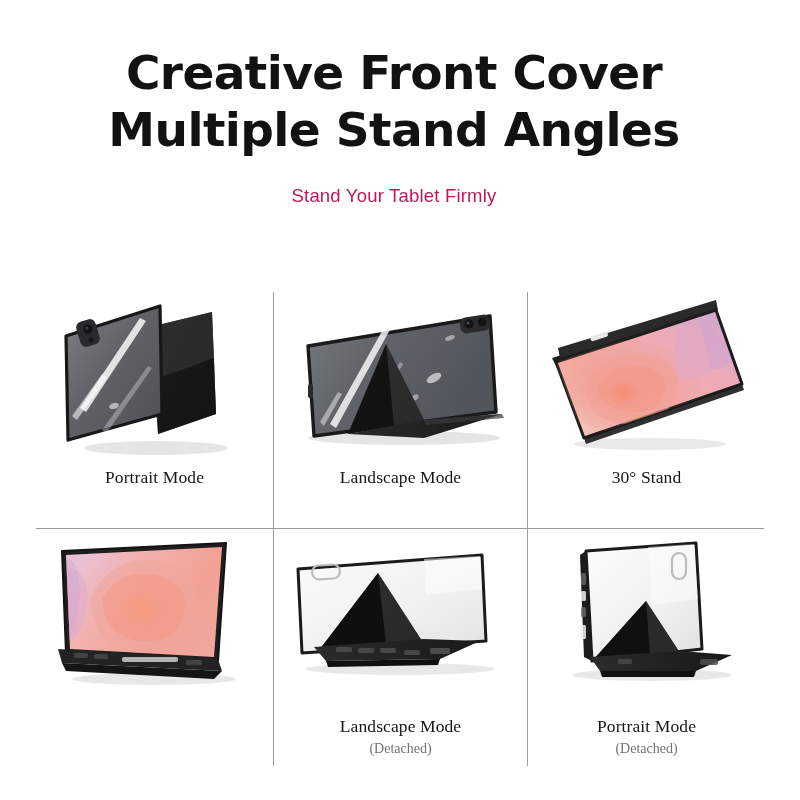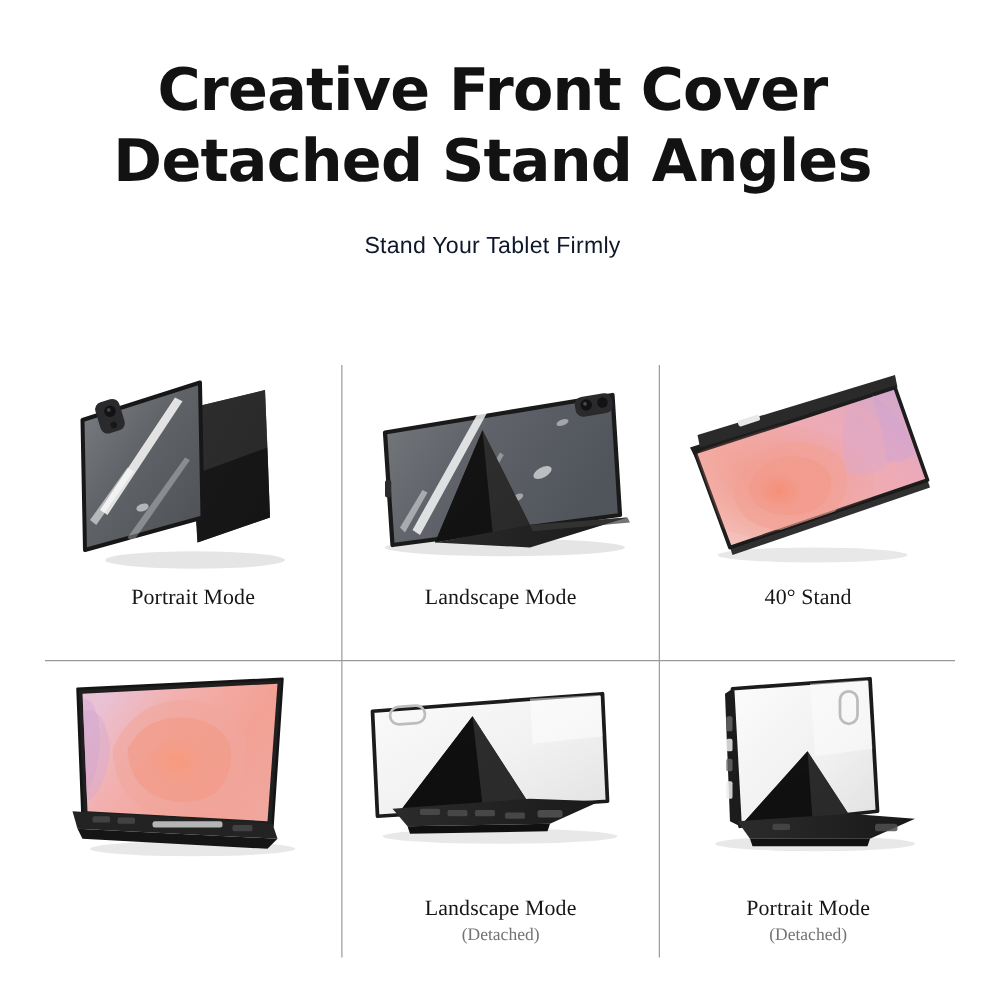--- a/index.html
+++ b/index.html
@@ -40,21 +40,21 @@
   }
   .headline .line { display: block; }
   .subtitles {
     margin-top: 22px;
   }
   .subtitle {
     display: block;
     font-family: "Liberation Sans", sans-serif;
     font-size: 18.5px;
     line-height: 31px;
-    color: #0f172a;
+    color: #be185d;
     letter-spacing: 0.2px;
   }
 
   
   .grid {
     position: absolute;
     left: 36px;
     top: 288px;
     width: 728px;
     height: 480px;
@@ -121,21 +121,21 @@
   .art { position: absolute; left: 0; top: 0; width: 100%; height: 100%; }
 </style>
 </head>
 <body>
 
 <div class="page">
 
   <div class="header">
     <h1 class="headline">
       <span class="line">Creative Front Cover</span>
-      <span class="line">Detached Stand Angles</span>
+      <span class="line">Multiple Stand Angles</span>
     </h1>
     <div class="subtitles">
       <span class="subtitle">Stand Your Tablet Firmly</span>
     </div>
   </div>
 
   <div class="grid">
 
     <div class="hdivider"></div>
     <div class="vdivider v1"></div>
@@ -271,21 +271,21 @@
             <path d="M70 102 Q84 72 114 78 Q142 84 136 104 Q130 126 100 124 Q74 122 70 102 Z" fill="#f4998a" opacity="0.6"></path>
             <ellipse cx="102" cy="102" rx="22" ry="17" fill="url(#g3blob1)"></ellipse>
             <path d="M150 40 Q176 56 186 80 Q170 96 150 90 Q142 64 150 40 Z" fill="#d9a8cc" opacity="0.45"></path>
             <path d="M170 28 Q196 48 204 74 Q194 84 182 80 Q176 50 170 28 Z" fill="#cfa3d4" opacity="0.5"></path>
           </g>
 
           <polygon points="56,150 214,96 216,102 58,156" fill="#1a1a1a" opacity="0.9"></polygon>
         </svg>
       </div>
       <div class="caption">
-        <span class="main">40° Stand</span>
+        <span class="main">30° Stand</span>
       </div>
     </div>
 
     <div class="cell c3">
       <div class="stage">
         <svg class="art" viewBox="0 0 237 178">
           <defs>
             <linearGradient id="g4wall" x1="0" y1="0.3" x2="1" y2="0.8">
               <stop offset="0%" stop-color="#e9c2d6"></stop>
               <stop offset="30%" stop-color="#f2b0ae"></stop>

